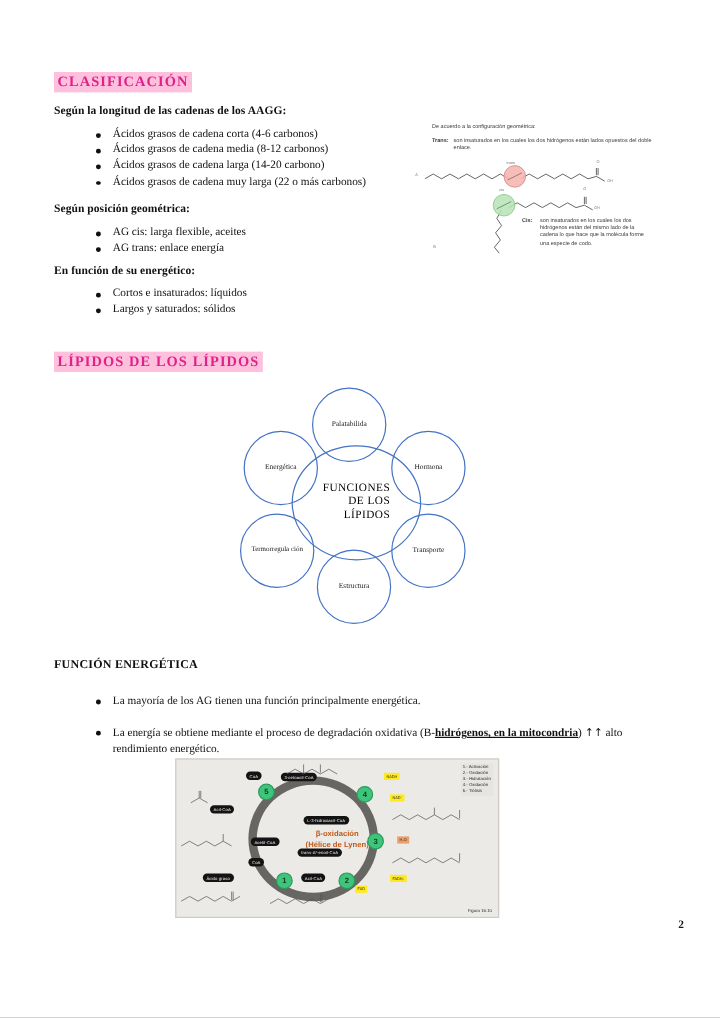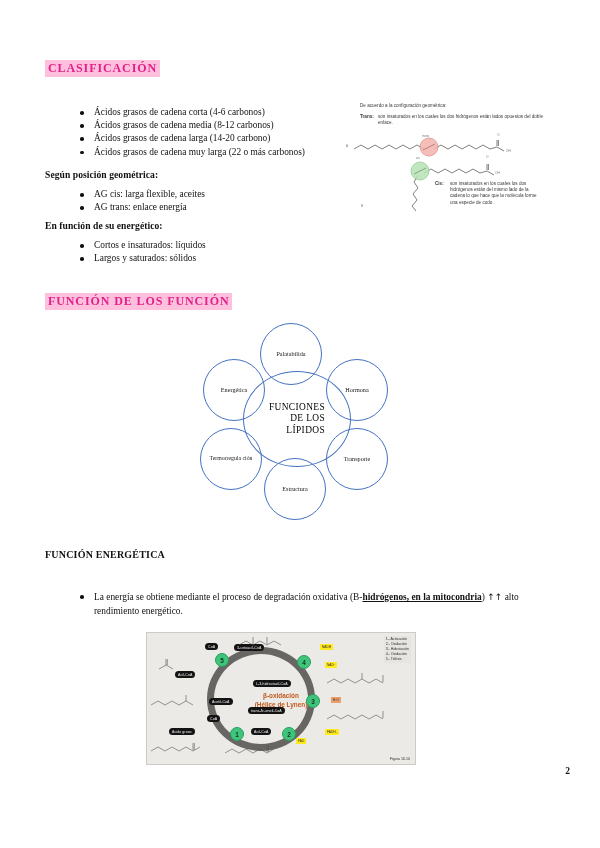--- a/index.html
+++ b/index.html
@@ -263,20 +263,21 @@
     color: #1a1a1a;
   }
 </style>
 </head>
 <body>
 
 <div class="page">
 
   <div class="hl-heading" style="left:45px; top:60px;">CLASIFICACIÓN</div>
 
+  <div class="sub-heading" style="left:45px; top:87px;">Según la longitud de las cadenas de los AAGG:</div>
 
   <ul class="bullet-list" style="left:80px; top:106px;">
     <li>Ácidos grasos de cadena corta (4-6 carbonos)</li>
     <li>Ácidos grasos de cadena media (8-12 carbonos)</li>
     <li>Ácidos grasos de cadena larga (14-20 carbono)</li>
     <li>Ácidos grasos de cadena muy larga (22 o más carbonos)</li>
   </ul>
 
   <div class="sub-heading" style="left:45px; top:169px;">Según posición geométrica:</div>
 
@@ -323,21 +324,21 @@
     </svg>
     <div class="ct-tiny" style="left:78px; top:59px;">cis</div>
     <div class="ct-tiny" style="left:148px; top:58px;">O</div>
     <div class="ct-tiny" style="left:157px; top:74px;">OH</div>
     <div class="ct-tiny" style="left:23px; top:107px;">B</div>
 
     <div class="ct-text" style="left:97px; top:84px; width:14px; font-weight:bold;">Cis:</div>
     <div class="ct-text" style="left:112px; top:84px; width:94px;">son insaturados en los cuales los dos hidrógenos están del mismo lado de la cadena lo que hace que la molécula forme una especie de codo.</div>
   </div>
 
-  <div class="hl-heading" style="left:45px; top:293px;">FUNCIÓN DE LOS FUNCIÓN</div>
+  <div class="hl-heading" style="left:45px; top:293px;">LÍPIDOS DE LOS LÍPIDOS</div>
 
   <div class="bubble-diagram">
     <div class="bubble-center" style="left:57px; top:55px; width:108px; height:96px;">
       <span>
         <span>FUNCIONES</span><br>
         <span>DE LOS</span><br>
         <span>LÍPIDOS</span>
       </span>
     </div>
 
@@ -362,20 +363,21 @@
     </div>
 
     <div class="bubble" style="left:17px; top:43px; width:62px; height:62px;">
       <span>Energética</span>
     </div>
   </div>
 
   <div class="plain-heading" style="left:45px; top:549px;">FUNCIÓN ENERGÉTICA</div>
 
   <ul class="bullet-list bullet-wide" style="left:80px; top:578px; width:440px;">
+    <li>La mayoría de los AG tienen una función principalmente energética.</li>
     <li style="margin-top:12px;">
       <span>La energía se obtiene mediante el proceso de degradación oxidativa (B-</span><span class="emph-under">hidrógenos, en la mitocondria</span><span>)</span>
       <span class="arrows">↑↑</span><span> alto rendimiento energético.</span>
     </li>
   </ul>
 
   <div class="beta-fig">
 
     <div class="beta-legend">
       <div>1.- Activación</div>

